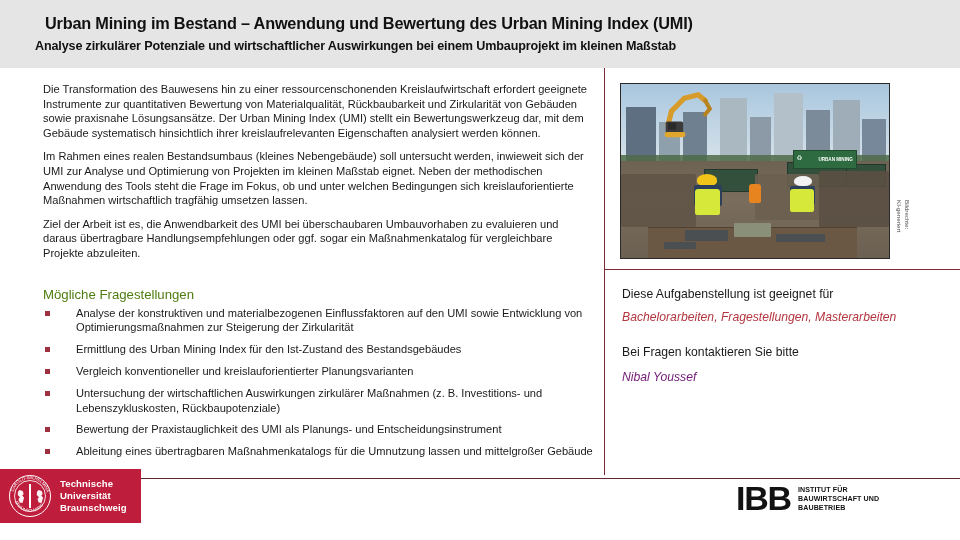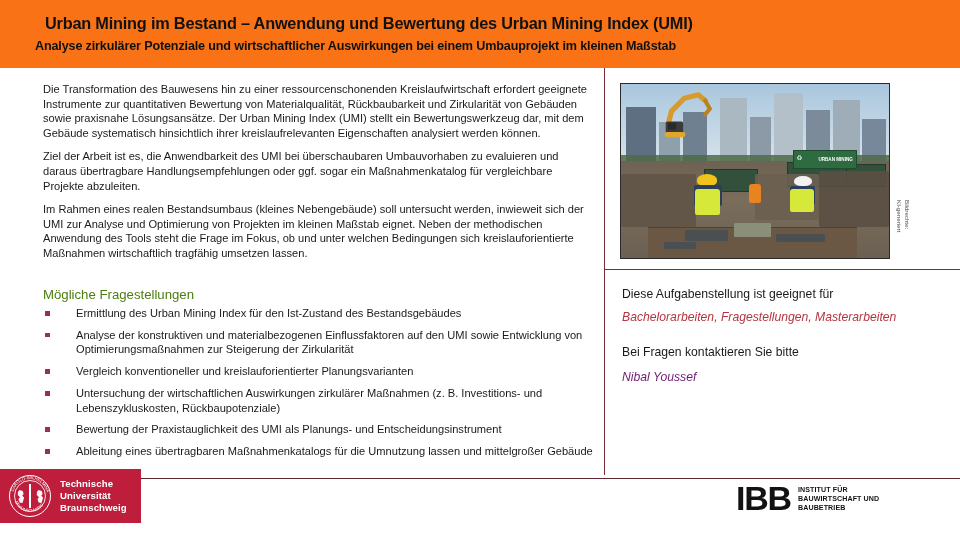--- a/index.html
+++ b/index.html
@@ -7,21 +7,21 @@
     width: 960px; height: 540px;
     font-family: "Liberation Sans", sans-serif;
     background: #ffffff;
     overflow: hidden;
   }
   .slide { position: relative; width: 960px; height: 540px; background: #fff; }
 
   
   .header {
     position: absolute; left: 0; top: 0; width: 960px; height: 68px;
-    background: #f97316;
+    background: #e5e5e5;
     padding-left: 40px;
   }
   .header-title {
     position: absolute; left: 45px; top: 14px;
     font-size: 16.3px; font-weight: bold; color: #111; letter-spacing: -0.2px;
     white-space: nowrap;
   }
   .header-subtitle {
     position: absolute; left: 35px; top: 39px;
     font-size: 12.6px; font-weight: bold; color: #111; letter-spacing: -0.15px;
@@ -208,29 +208,29 @@
     <div class="header-title">Urban Mining im Bestand – Anwendung und Bewertung des Urban Mining Index (UMI)</div>
     <div class="header-subtitle">Analyse zirkulärer Potenziale und wirtschaftlicher Auswirkungen bei einem Umbauprojekt im kleinen Maßstab</div>
   </div>
 
   <div class="v-divider"></div>
   <div class="h-divider-right"></div>
   <div class="h-divider-footer"></div>
 
   <div class="left-col">
     <p class="para">Die Transformation des Bauwesens hin zu einer ressourcenschonenden Kreislaufwirtschaft erfordert geeignete Instrumente zur quantitativen Bewertung von Materialqualität, Rückbaubarkeit und Zirkularität von Gebäuden sowie praxisnahe Lösungsansätze. Der Urban Mining Index (UMI) stellt ein Bewertungswerkzeug dar, mit dem Gebäude systematisch hinsichtlich ihrer kreislaufrelevanten Eigenschaften analysiert werden können.</p>
+    <p class="para">Im Rahmen eines realen Bestandsumbaus (kleines Nebengebäude) soll untersucht werden, inwieweit sich der UMI zur Analyse und Optimierung von Projekten im kleinen Maßstab eignet. Neben der methodischen Anwendung des Tools steht die Frage im Fokus, ob und unter welchen Bedingungen sich kreislauforientierte Maßnahmen wirtschaftlich tragfähig umsetzen lassen.</p>
     <p class="para">Ziel der Arbeit ist es, die Anwendbarkeit des UMI bei überschaubaren Umbauvorhaben zu evaluieren und daraus übertragbare Handlungsempfehlungen oder ggf. sogar ein Maßnahmenkatalog für vergleichbare Projekte abzuleiten.</p>
-    <p class="para">Im Rahmen eines realen Bestandsumbaus (kleines Nebengebäude) soll untersucht werden, inwieweit sich der UMI zur Analyse und Optimierung von Projekten im kleinen Maßstab eignet. Neben der methodischen Anwendung des Tools steht die Frage im Fokus, ob und unter welchen Bedingungen sich kreislauforientierte Maßnahmen wirtschaftlich tragfähig umsetzen lassen.</p>
   </div>
 
   <div class="questions-heading">Mögliche Fragestellungen</div>
 
   <ul class="bullets">
+    <li class="bullet-item">Analyse der konstruktiven und materialbezogenen Einflussfaktoren auf den UMI sowie Entwicklung von Optimierungsmaßnahmen zur Steigerung der Zirkularität</li>
     <li class="bullet-item">Ermittlung des Urban Mining Index für den Ist-Zustand des Bestandsgebäudes</li>
-    <li class="bullet-item">Analyse der konstruktiven und materialbezogenen Einflussfaktoren auf den UMI sowie Entwicklung von Optimierungsmaßnahmen zur Steigerung der Zirkularität</li>
     <li class="bullet-item">Vergleich konventioneller und kreislauforientierter Planungsvarianten</li>
     <li class="bullet-item">Untersuchung der wirtschaftlichen Auswirkungen zirkulärer Maßnahmen (z. B. Investitions- und Lebenszykluskosten, Rückbaupotenziale)</li>
     <li class="bullet-item">Bewertung der Praxistauglichkeit des UMI als Planungs- und Entscheidungsinstrument</li>
     <li class="bullet-item">Ableitung eines übertragbaren Maßnahmenkatalogs für die Umnutzung lassen und mittelgroßer Gebäude</li>
   </ul>
 
   <div class="image-wrap">
     <div class="photo">
       <div class="sky"></div>
       <div class="bldg b1"></div>

